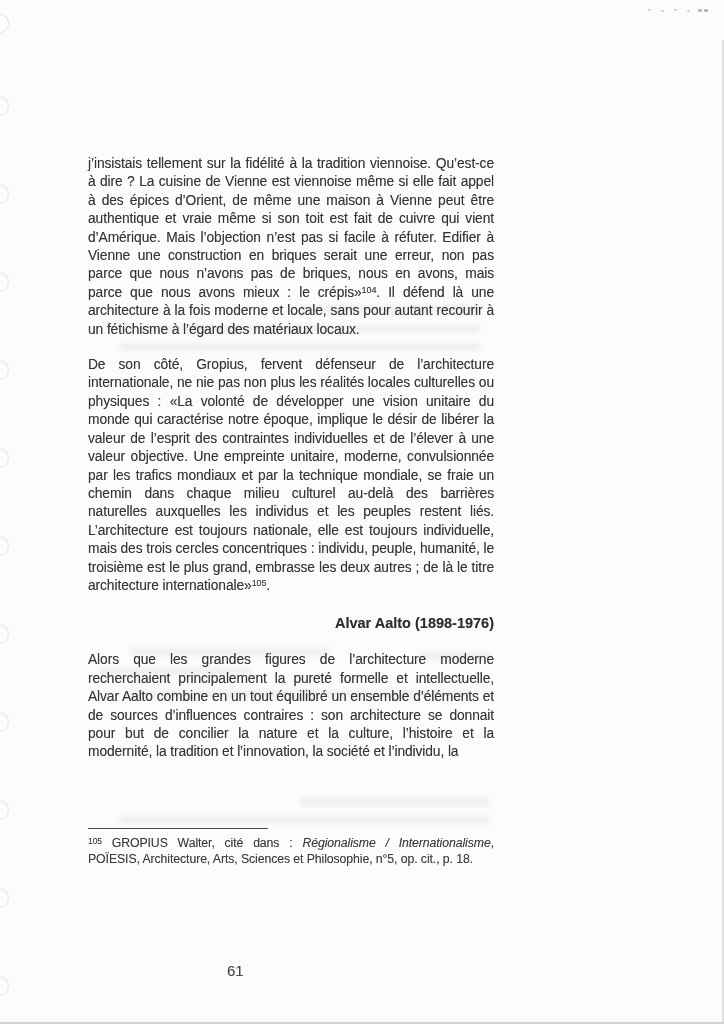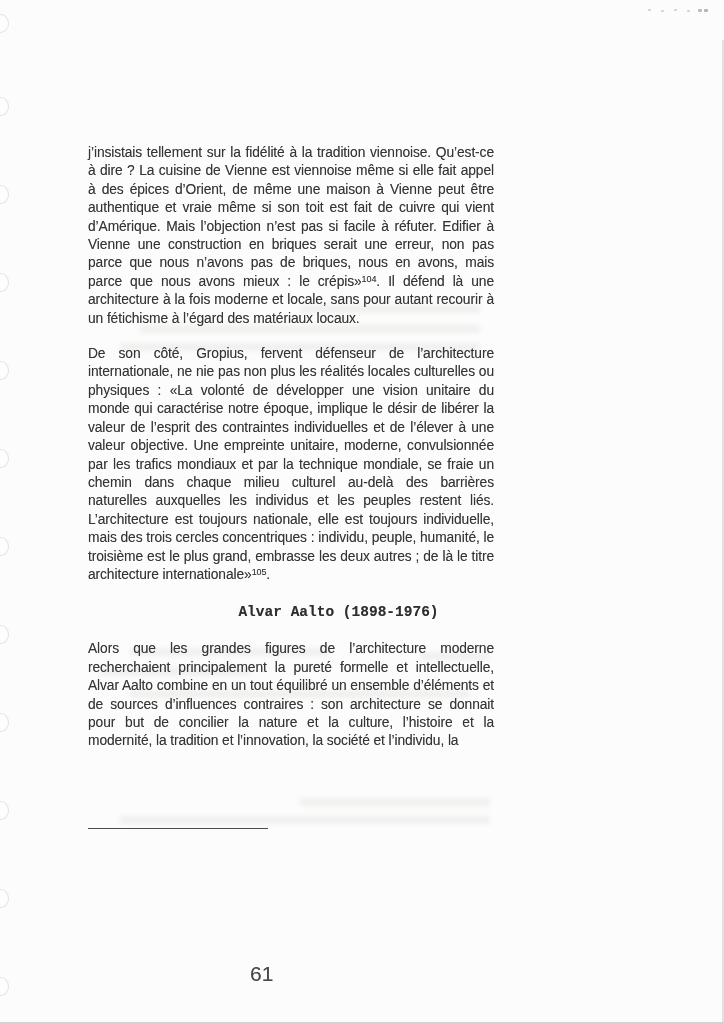--- a/index.html
+++ b/index.html
@@ -47,46 +47,45 @@
     position: absolute;
     height: 8px;
     background: rgba(158, 158, 150, 0.12);
     border-radius: 2px;
     filter: blur(2px);
   }
   
   .text-block {
     position: absolute;
     left: 88px;
-    top: 144px;
+    top: 155px;
     width: 406px;
   }
   .body-par {
     margin: 0 0 17px 0;
     font-size: 13.8px;
     line-height: 18.4px;
     letter-spacing: -0.1px;
     text-align: justify;
     color: #353535;
     text-shadow: 0 0 0.4px rgba(70,70,70,0.45);
   }
   .body-par sup {
     font-size: 9px;
     line-height: 0;
     vertical-align: 4px;
   }
   .section-heading {
     margin: 20px 0 20px 0;
     padding-left: 95px;
-    text-align: center;
+    text-align: right;
     font-size: 14.5px;
     font-weight: bold;
     color: #2e2e2e;
     text-shadow: 0 0 0.4px rgba(60,60,60,0.45);
-    font-family: Liberation Mono, monospace;
   }
   .footnote-block {
     position: absolute;
     left: 88px;
     top: 828px;
     width: 406px;
   }
   .footnote-rule {
     width: 180px;
     height: 0;
@@ -103,23 +102,23 @@
     text-shadow: 0 0 0.4px rgba(80,80,80,0.4);
   }
   .footnote sup {
     font-size: 8.5px;
     line-height: 0;
     vertical-align: 3px;
   }
   .footnote i { font-style: italic; }
   .page-number {
     position: absolute;
-    left: 250px;
+    left: 227px;
     top: 962px;
-    font-size: 21px;
+    font-size: 15px;
     color: #474747;
     text-shadow: 0 0 0.4px rgba(80,80,80,0.4);
   }
 </style>
 </head>
 <body>
 
 <div class="page">
 
   <div class="edge-right"></div>
@@ -159,17 +158,18 @@
 
   <div class="text-block">
     <p class="body-par"><span>j’insistais tellement sur la fidélité à la tradition viennoise. Qu’est-ce à dire ? La cuisine de Vienne est viennoise même si elle fait appel à des épices d’Orient, de même une maison à Vienne peut être authentique et vraie même si son toit est fait de cuivre qui vient d’Amérique. Mais l’objection n’est pas si facile à réfuter. Edifier à Vienne une construction en briques serait une erreur, non pas parce que nous n’avons pas de briques, nous en avons, mais parce que nous avons mieux : le crépis»</span><sup>104</sup><span>. Il défend là une architecture à la fois moderne et locale, sans pour autant recourir à un fétichisme à l’égard des matériaux locaux.</span></p>
     <p class="body-par"><span>De son côté, Gropius, fervent défenseur de l’architecture internationale, ne nie pas non plus les réalités locales culturelles ou physiques : «La volonté de développer une vision unitaire du monde qui caractérise notre époque, implique le désir de libérer la valeur de l’esprit des contraintes individuelles et de l’élever à une valeur objective. Une empreinte unitaire, moderne, convulsionnée par les trafics mondiaux et par la technique mondiale, se fraie un chemin dans chaque milieu culturel au-delà des barrières naturelles auxquelles les individus et les peuples restent liés. L’architecture est toujours nationale, elle est toujours individuelle, mais des trois cercles concentriques : individu, peuple, humanité, le troisième est le plus grand, embrasse les deux autres ; de là le titre architecture internationale»</span><sup>105</sup><span>.</span></p>
     <h2 class="section-heading">Alvar Aalto (1898-1976)</h2>
     <p class="body-par"><span>Alors que les grandes figures de l’architecture moderne recherchaient principalement la pureté formelle et intellectuelle, Alvar Aalto combine en un tout équilibré un ensemble d’éléments et de sources d’influences contraires : son architecture se donnait pour but de concilier la nature et la culture, l’histoire et la modernité, la tradition et l’innovation, la société et l’individu, la</span></p>
   </div>
 
   <div class="footnote-block">
     <div class="footnote-rule"></div>
+    <p class="footnote"><sup>105</sup><span> GROPIUS Walter, cité dans : </span><i>Régionalisme / Internationalisme</i><span>, POÏESIS, Architecture, Arts, Sciences et Philosophie, n°5, op. cit., p. 18.</span></p>
   </div>
 
   <div class="page-number">61</div>
 
 </div>
 
 </body></html>

